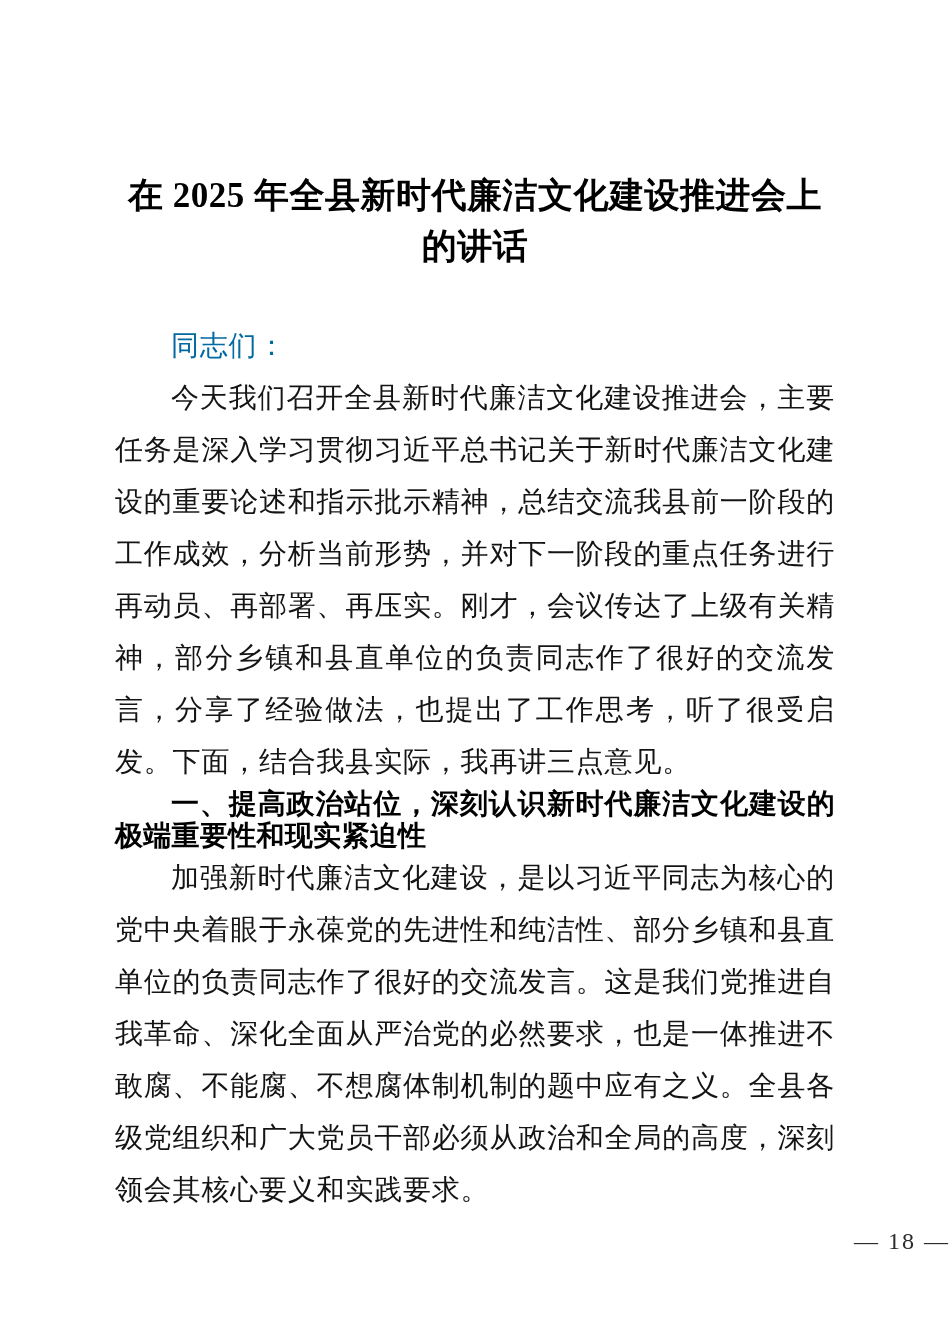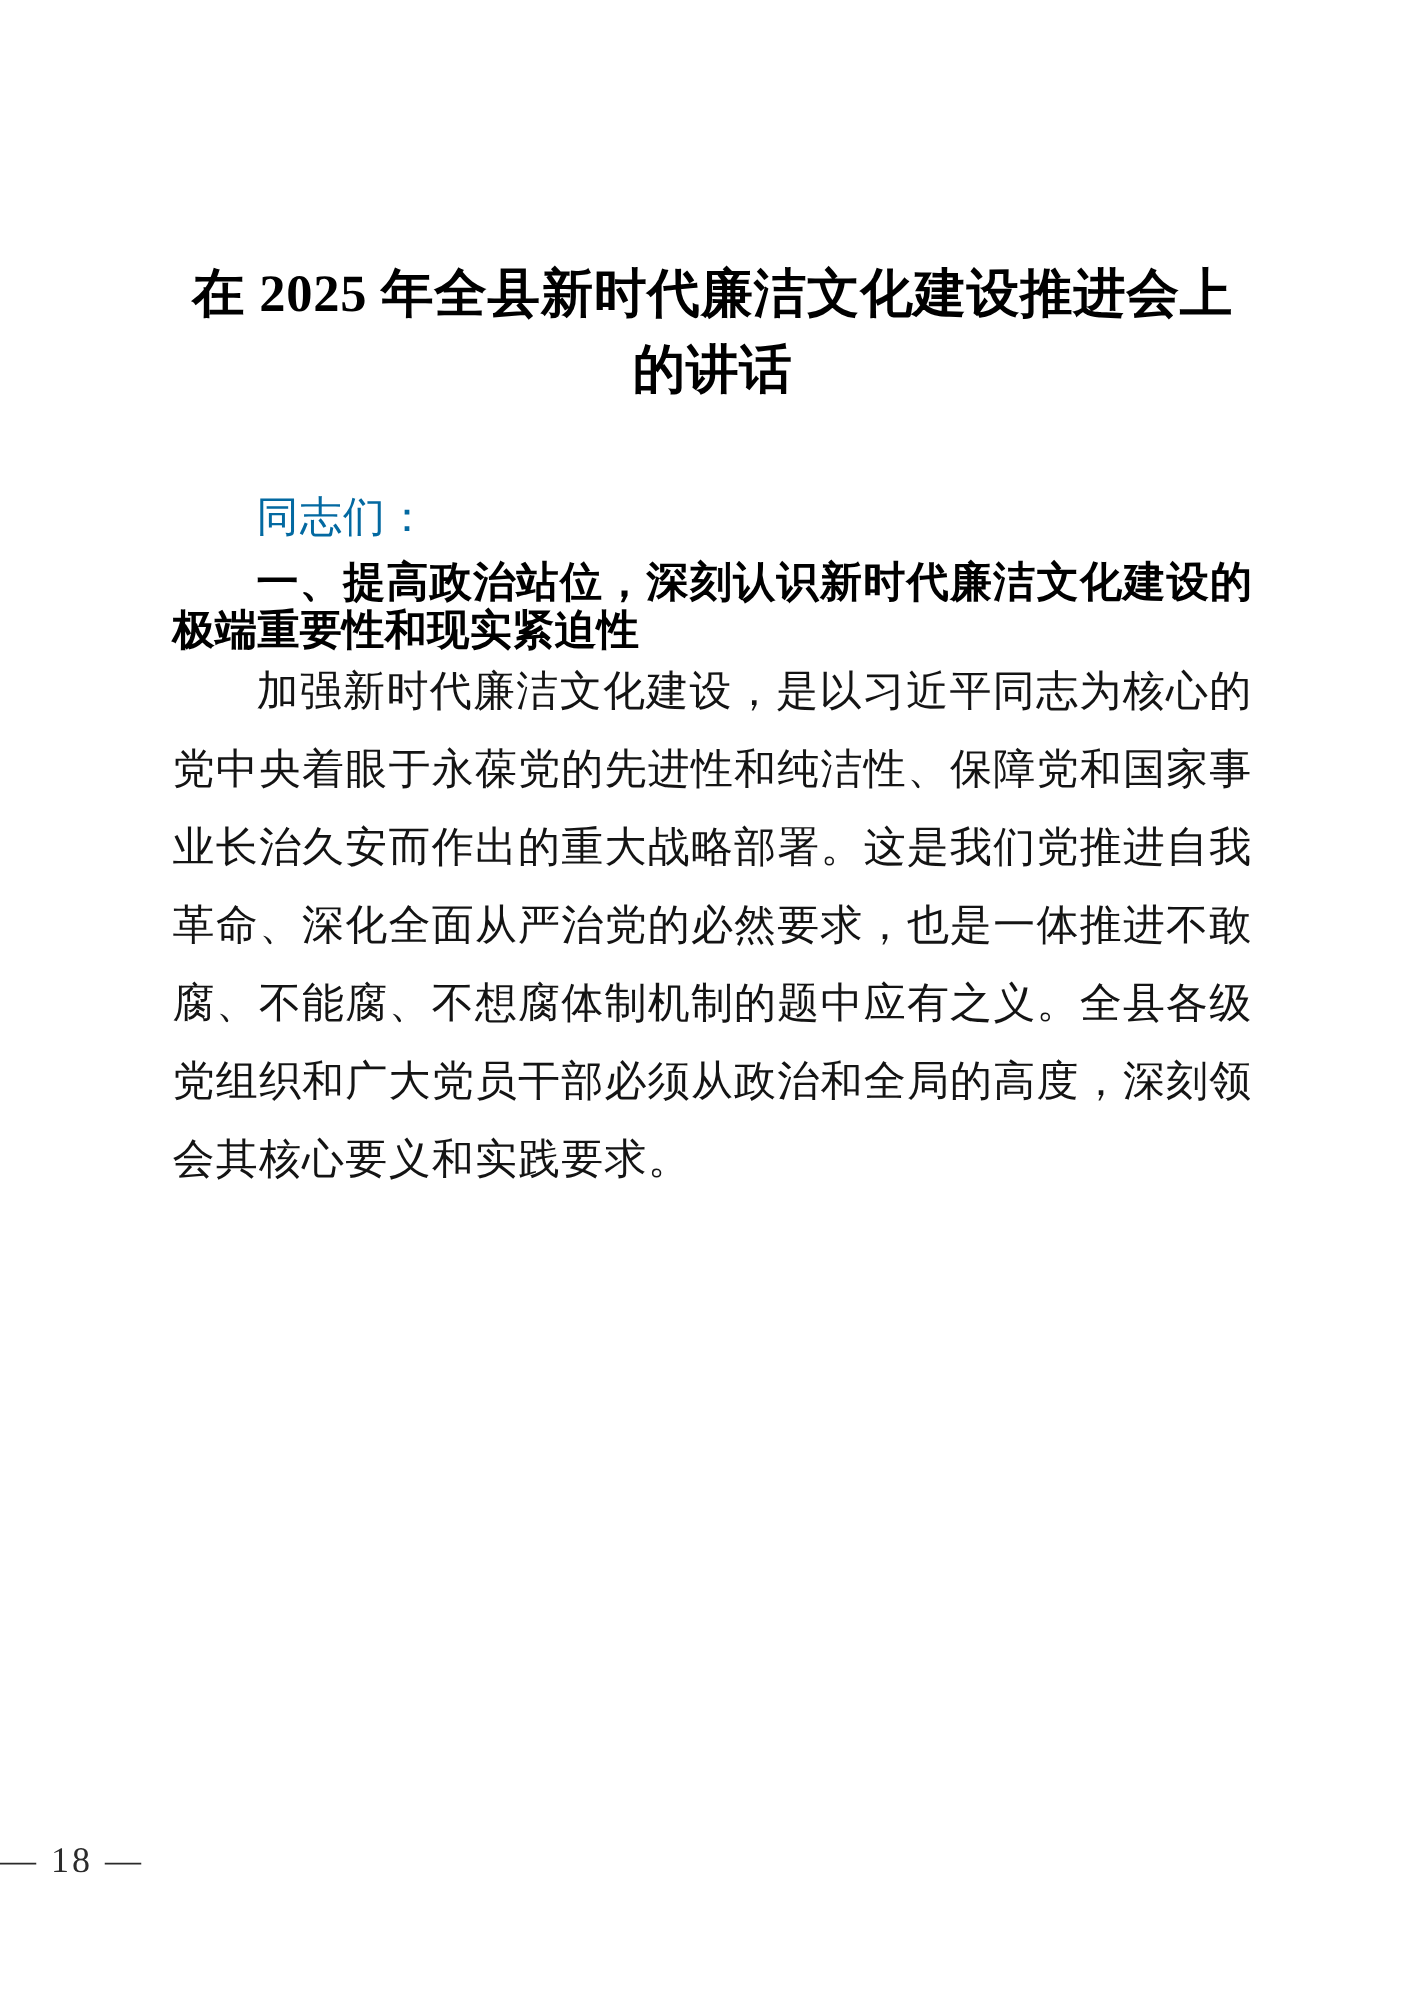--- a/index.html
+++ b/index.html
@@ -74,41 +74,42 @@
   }
 
   .gap-before-title-body { height: 48px; }
 
   
   .page-footer {
     position: absolute;
     left: 0;
     right: 0;
     top: 1228px;
-    text-align: left;
+    text-align: right;
     font-family: "Liberation Serif", "DejaVu Serif", serif;
     font-size: 24px;
     color: #2b2b2b;
     letter-spacing: 2px;
   }
 </style>
 </head>
 <body>
 
 <div class="page">
   <div class="content">
 
     <h1 class="doc-title">在 2025 年全县新时代廉洁文化建设推进会上
 的讲话</h1>
 
     <div class="gap-before-title-body"></div>
 
     <p class="salutation">同志们：</p>
 
+    <p class="para">今天我们召开全县新时代廉洁文化建设推进会，主要任务是深入学习贯彻习近平总书记关于新时代廉洁文化建设的重要论述和指示批示精神，总结交流我县前一阶段的工作成效，分析当前形势，并对下一阶段的重点任务进行再动员、再部署、再压实。刚才，会议传达了上级有关精神，部分乡镇和县直单位的负责同志作了很好的交流发言，分享了经验做法，也提出了工作思考，听了很受启发。下面，结合我县实际，我再讲三点意见。</p>
 
     <h2 class="section-heading">一、提高政治站位，深刻认识新时代廉洁文化建设的极端重要性和现实紧迫性</h2>
 
-    <p class="para">加强新时代廉洁文化建设，是以习近平同志为核心的党中央着眼于永葆党的先进性和纯洁性、保障党和国家事业长治久安而作出的重大战略部署。这是我们党推进自我革命、深化全面从严治党的必然要求，也是一体推进不敢腐、不能腐、不想腐体制机制的题中应有之义。全县各级党组织和广大党员干部必须从政治和全局的高度，深刻领会其核心要义和实践要求。</p>
+    <p class="para">加强新时代廉洁文化建设，是以习近平同志为核心的党中央着眼于永葆党的先进性和纯洁性、部分乡镇和县直单位的负责同志作了很好的交流发言。这是我们党推进自我革命、深化全面从严治党的必然要求，也是一体推进不敢腐、不能腐、不想腐体制机制的题中应有之义。全县各级党组织和广大党员干部必须从政治和全局的高度，深刻领会其核心要义和实践要求。</p>
 
   </div>
 
   <div class="page-footer">— 18 —</div>
 </div>
 
 </body></html>

